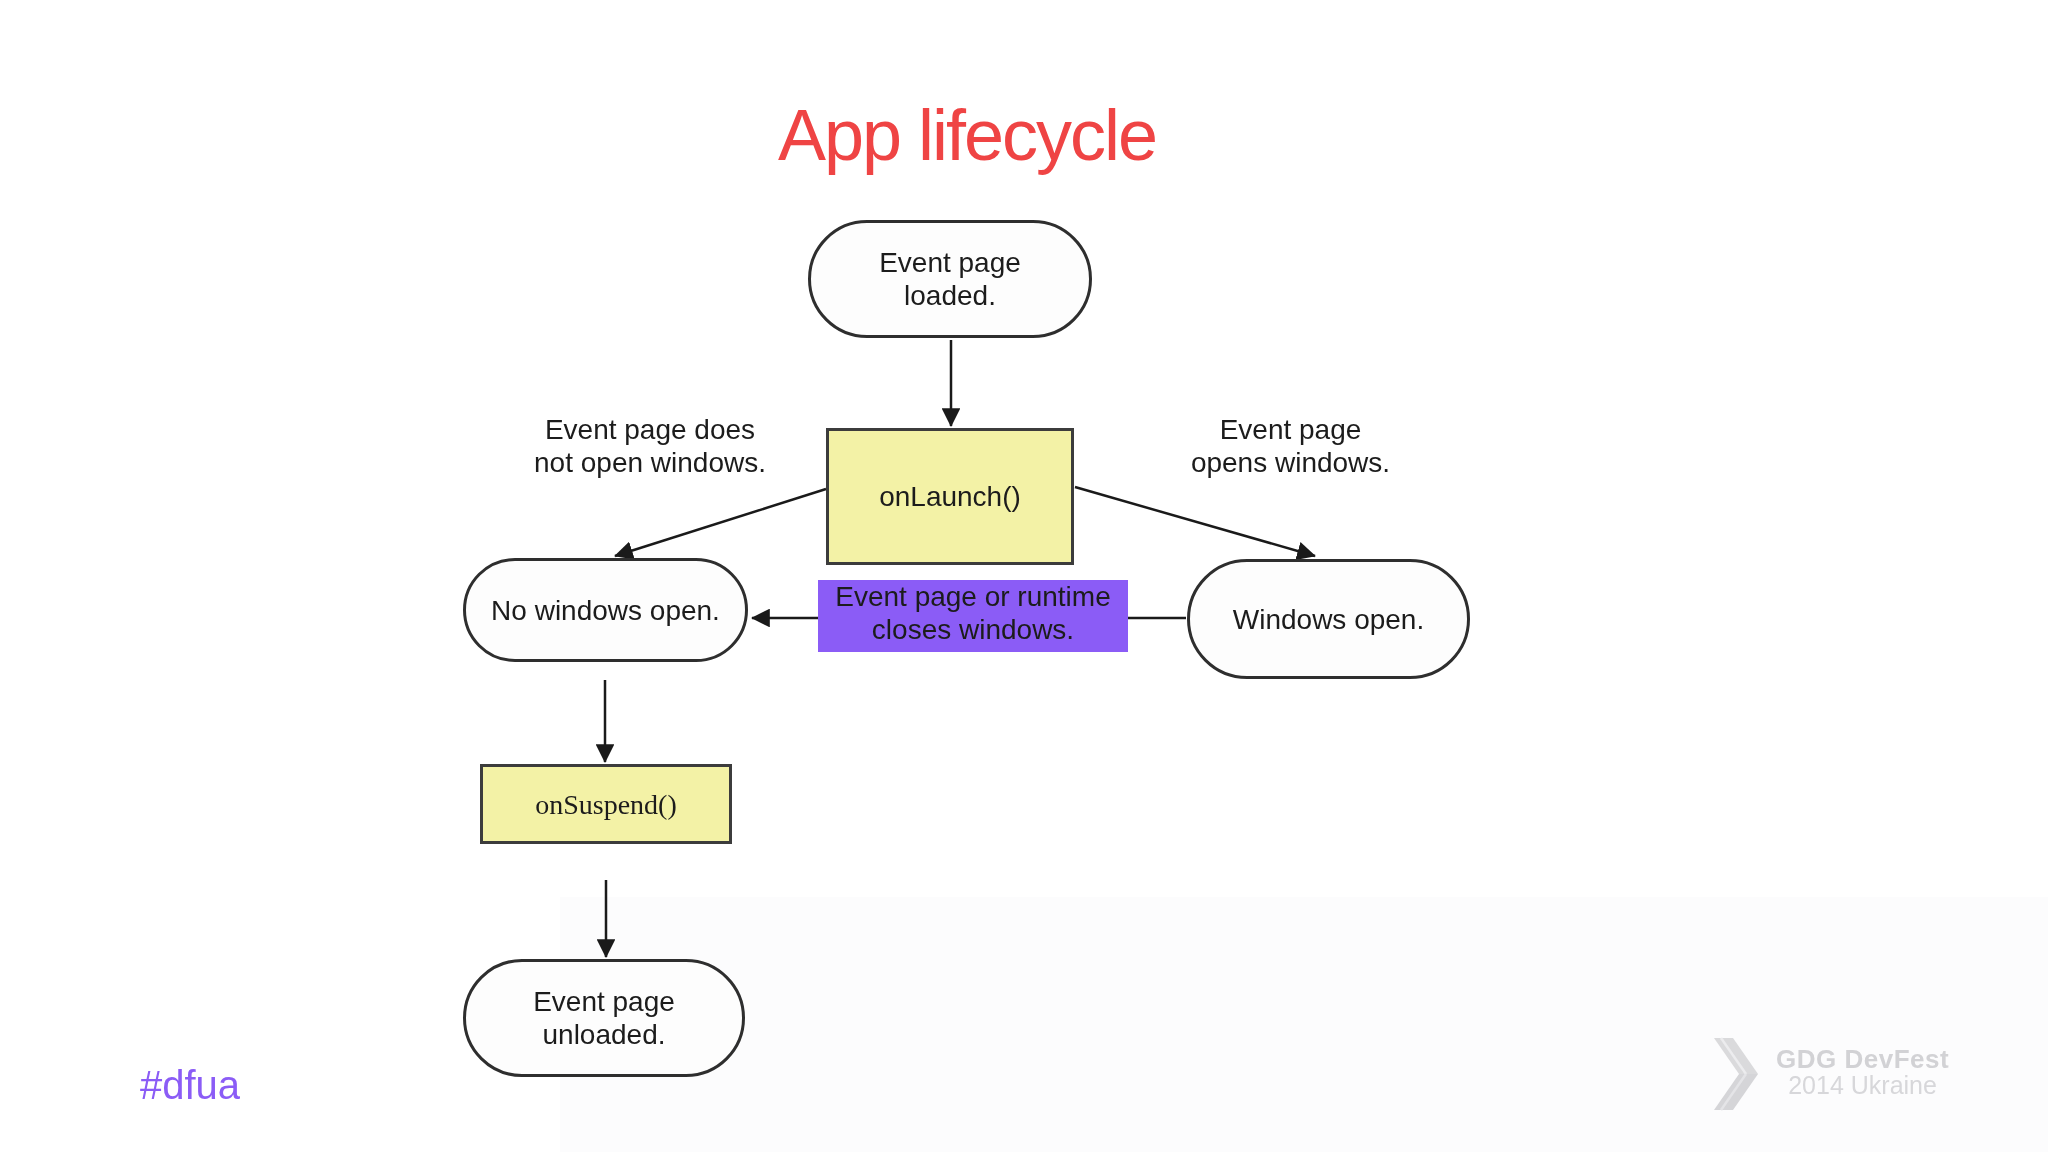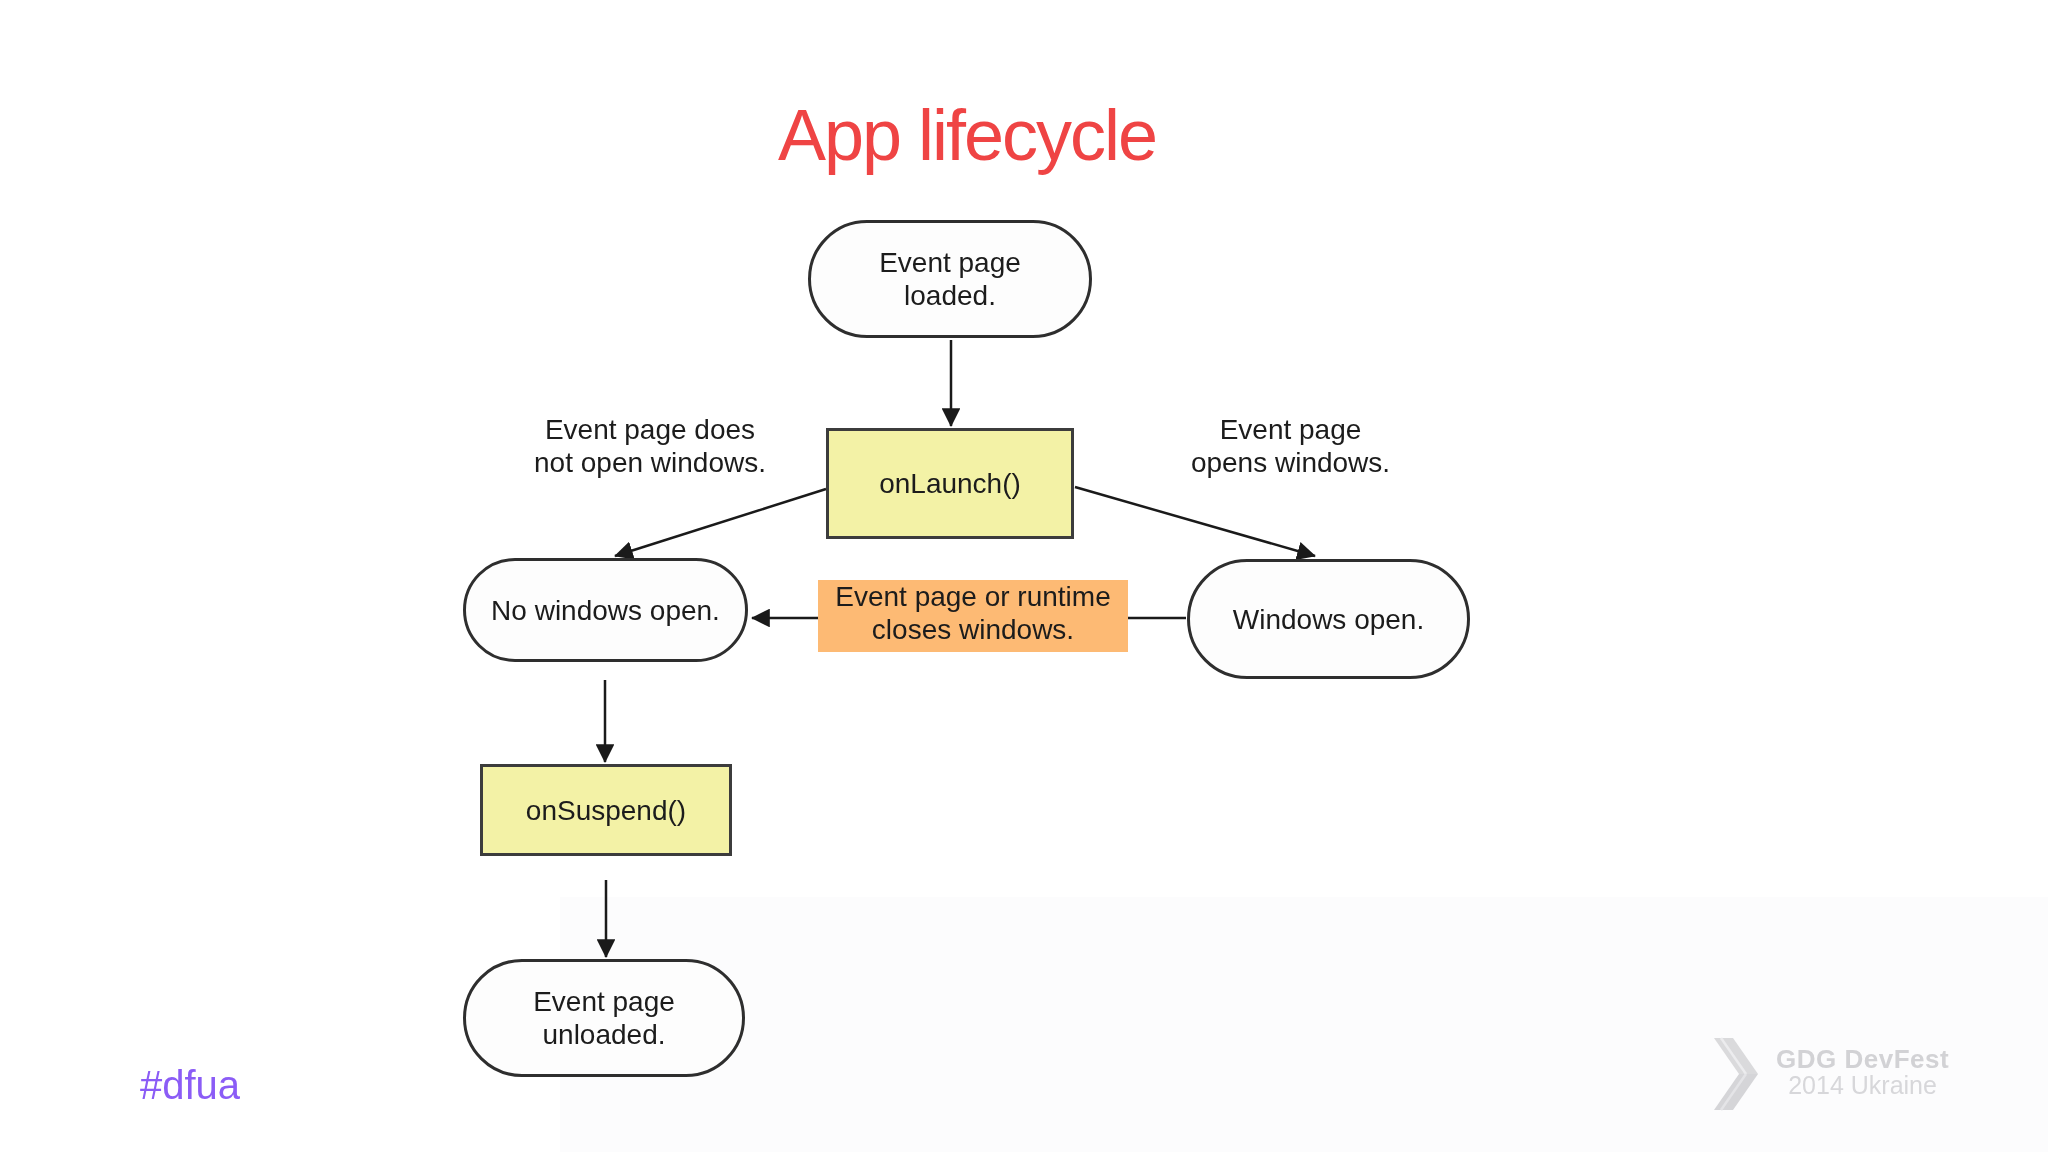--- a/index.html
+++ b/index.html
@@ -34,21 +34,21 @@
   }
   .callback{
     background:#f3f2a6;
     border:3px solid #3c3c3c;
   }
   .edge-label{
     position:absolute;z-index:2;
     font-size:28px;line-height:33px;color:#1c1c1c;
     text-align:center;white-space:pre-line;
   }
-  .edge-label.covers{background:#fdba74;}
+  .edge-label.covers{background:#8b5cf6;}
   .hashtag{
     position:absolute;left:96px;top:1063px;
     font-size:40px;color:#8b5cf6;margin-left:44px;
   }
   .logo{
     position:absolute;left:1712px;top:1036px;
     display:flex;align-items:flex-start;gap:17px;text-align:center;
   }
   .logo-text{padding-top:10px;}
   .logo-name{
@@ -78,27 +78,27 @@
     <path d="M826,489 L615,556" stroke="#1a1a1a" stroke-width="2.5" fill="none" marker-end="url(#ah)"></path>
     <path d="M1075,487 L1315,556" stroke="#1a1a1a" stroke-width="2.5" fill="none" marker-end="url(#ah)"></path>
     <path d="M1186,618 L752,618" stroke="#1a1a1a" stroke-width="2.5" fill="none" marker-end="url(#ah)"></path>
     <path d="M605,680 L605,762" stroke="#1a1a1a" stroke-width="2.5" fill="none" marker-end="url(#ah)"></path>
     <path d="M606,880 L606,957" stroke="#1a1a1a" stroke-width="2.5" fill="none" marker-end="url(#ah)"></path>
   </svg>
 
   <div class="node stadium" style="left:808px;top:220px;width:284px;height:118px;">Event page
 loaded.</div>
 
-  <div class="node callback" style="left:826px;top:428px;width:248px;height:111px;">onLaunch()</div>
+  <div class="node callback" style="left:826px;top:428px;width:248px;height:137px;">onLaunch()</div>
 
   <div class="node stadium" style="left:463px;top:558px;width:285px;height:104px;">No windows open.</div>
 
   <div class="node stadium" style="left:1187px;top:559px;width:283px;height:120px;">Windows open.</div>
 
-  <div class="node callback" style="left:480px;top:764px;width:252px;height:92px;">onSuspend()</div>
+  <div class="node callback" style="left:480px;top:764px;width:252px;height:80px;font-family:Liberation Serif, serif;">onSuspend()</div>
 
   <div class="node stadium" style="left:463px;top:959px;width:282px;height:118px;">Event page
 unloaded.</div>
 
   <div class="edge-label" style="left:505px;top:413px;width:290px;">Event page does
 not open windows.</div>
 
   <div class="edge-label" style="left:1148px;top:413px;width:285px;">Event page
 opens windows.</div>
 

